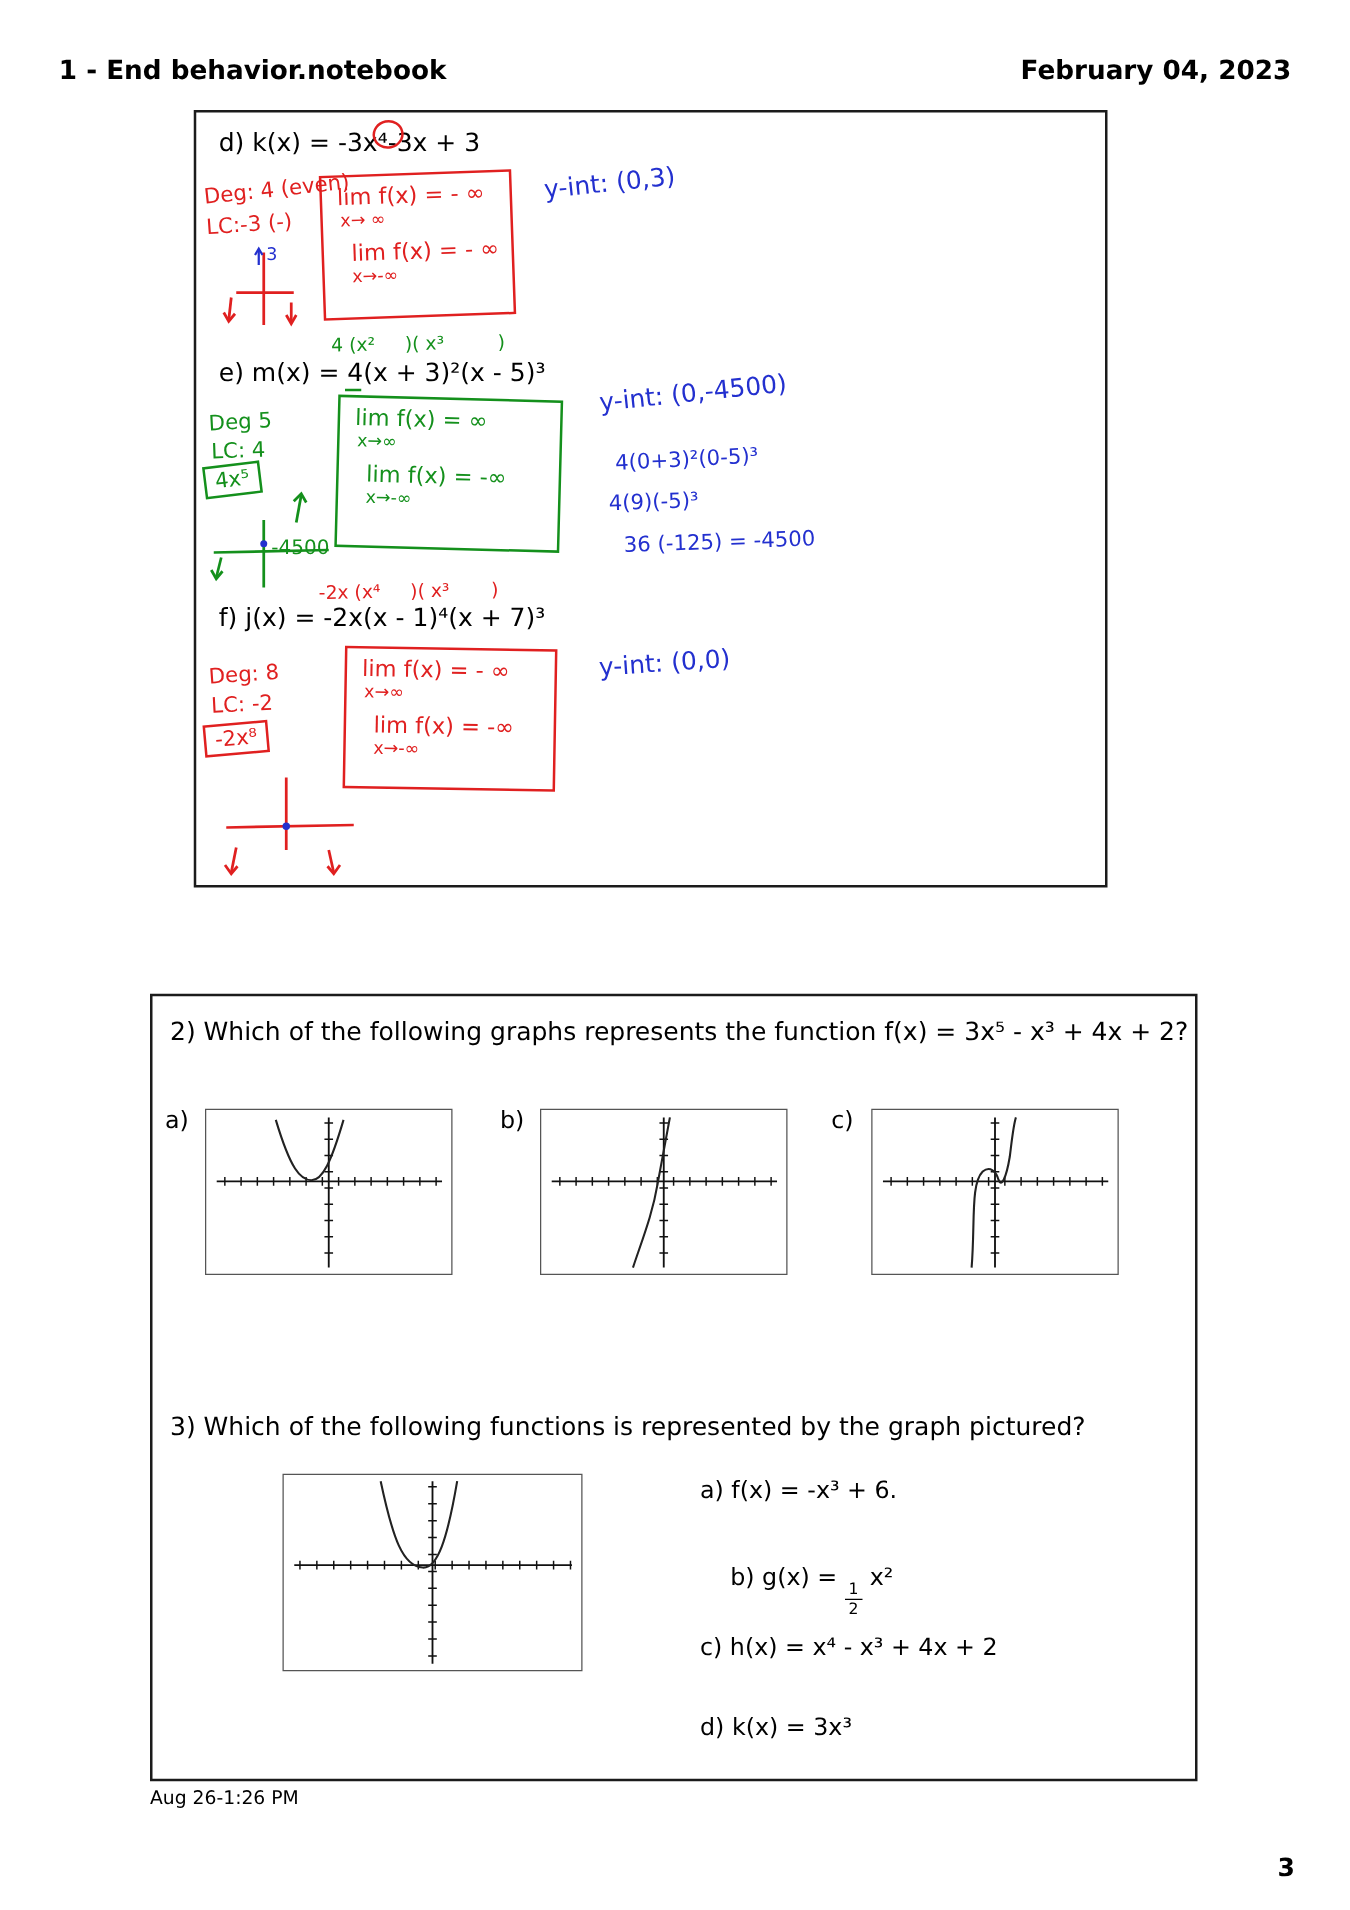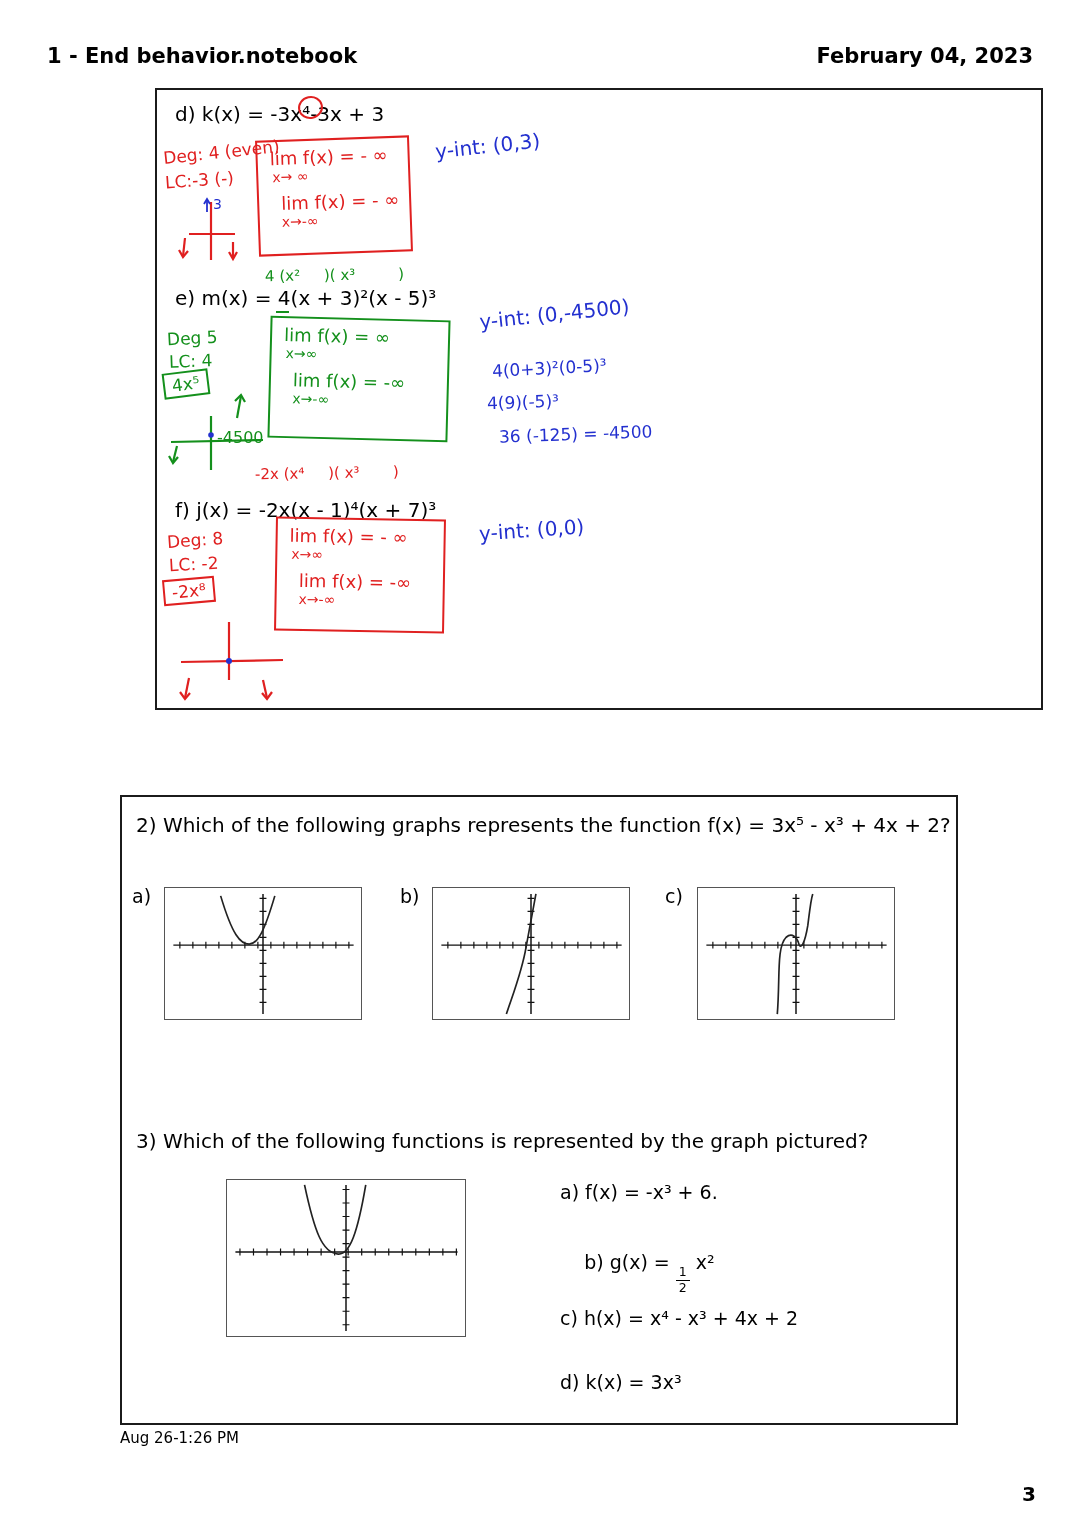--- a/index.html
+++ b/index.html
@@ -30,21 +30,21 @@
   .glabel{font-size:19px}
   .caption{font-size:15px;}
   .pageno{font-size:20px;font-weight:bold}
 </style>
 </head>
 <body>
 
 <div class="abs header-title" style="left:47px;top:44px">1 - End behavior.notebook</div>
 <div class="abs header-title" style="right:47px;top:44px">February 04, 2023</div>
 
-<div class="panel" style="left:155px;top:88px;width:888px;height:622px">
+<div class="panel" style="left:155px;top:88px;width:731px;height:622px">
 
   <div class="abs eq" style="left:18px;top:12px">d) k(x) = -3x⁴-3x + 3</div>
   <div class="circ" style="left:141px;top:6px;width:25px;height:23px;transform:rotate(-12deg)"></div>
 
   <div class="abs hw red" style="left:6px;top:52px;font-size:17px;transform:rotate(-6deg)">Deg: 4 (even)</div>
   <div class="abs hw red" style="left:8px;top:80px;font-size:17px;transform:rotate(-4deg)">LC:-3 (-)</div>
 
   <svg class="sketch" style="left:12px;top:102px" width="96" height="78" viewBox="0 0 96 78">
     <line x1="42" y1="10" x2="42" y2="68" stroke="#e02020" stroke-width="2.2"></line>
     <line x1="20" y1="42" x2="66" y2="42" stroke="#e02020" stroke-width="2.2"></line>
@@ -91,21 +91,21 @@
     <div class="l1 ind">lim f(x) = -∞</div>
     <div class="l2 ind">x→-∞</div>
   </div>
 
   <div class="abs hw blue" style="left:322px;top:212px;font-size:20px;transform:rotate(-6deg)">y-int: (0,-4500)</div>
   <div class="abs hw blue" style="left:335px;top:268px;font-size:17px;transform:rotate(-3deg)">4(0+3)²(0-5)³</div>
   <div class="abs hw blue" style="left:330px;top:302px;font-size:17px;transform:rotate(-2deg)">4(9)(-5)³</div>
   <div class="abs hw blue" style="left:342px;top:334px;font-size:17px;transform:rotate(-2deg)">36 (-125) = -4500</div>
 
   <div class="abs hw red" style="left:98px;top:374px;font-size:15px;transform:rotate(-1deg)">-2x (x⁴     )( x³       )</div>
-  <div class="abs eq" style="left:18px;top:408px">f) j(x) = -2x(x - 1)⁴(x + 7)³</div>
+  <div class="abs eq" style="left:18px;top:392px">f) j(x) = -2x(x - 1)⁴(x + 7)³</div>
 
   <div class="abs hw red" style="left:10px;top:440px;font-size:17px;transform:rotate(-4deg)">Deg: 8</div>
   <div class="abs hw red" style="left:12px;top:464px;font-size:17px;transform:rotate(-3deg)">LC: -2</div>
   <div class="termbox red" style="left:6px;top:488px;border-color:#e02020;transform:rotate(-5deg)">-2x⁸</div>
 
   <div class="limbox red" style="left:118px;top:428px;width:170px;min-height:114px;border-color:#e02020;transform:rotate(1deg)">
     <div class="l1">lim f(x) = - ∞</div>
     <div class="l2">x→∞</div>
     <div class="l1 ind">lim f(x) = -∞</div>
     <div class="l2 ind">x→-∞</div>

